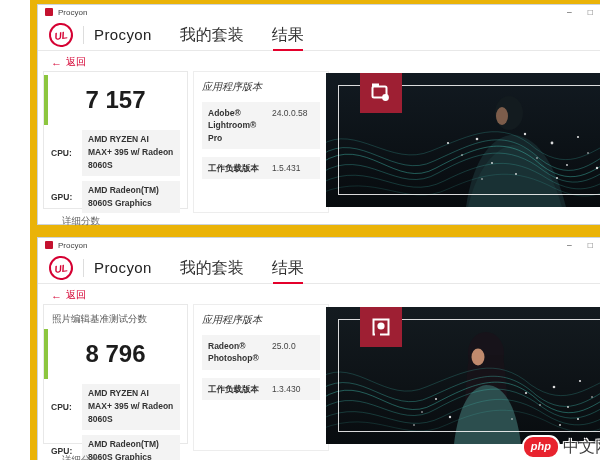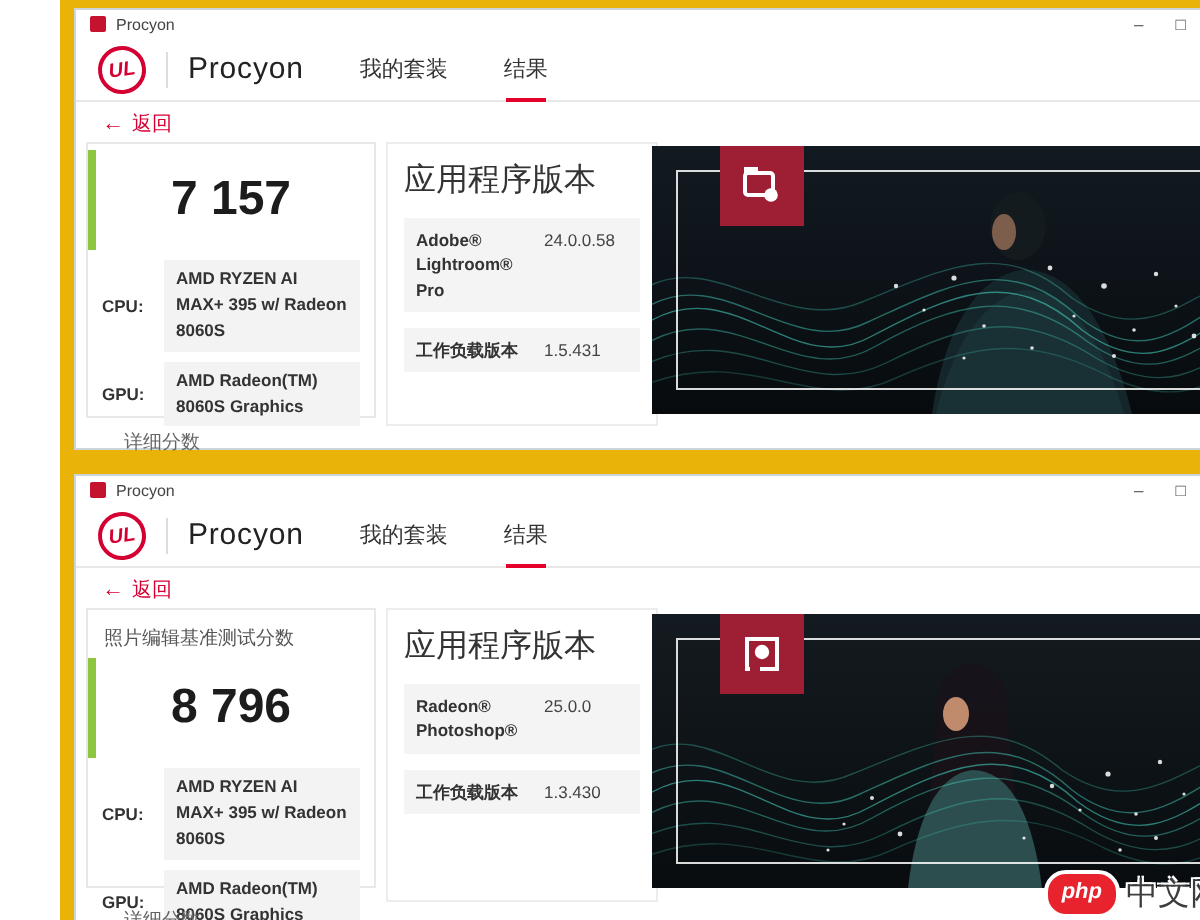--- a/index.html
+++ b/index.html
@@ -18,21 +18,21 @@
   .tb-controls { margin-left:auto; display:flex; gap:16px; padding-right:4px; }
   .tb-btn { font-size:8.5px; color:#555; line-height:14px; cursor:default; }
 
   .appheader { height:32px; display:flex; align-items:center; padding:0 11px;
     border-bottom:1px solid #e8e8e8; }
   .ul-logo { width:24px; height:24px; border:2.5px solid #d50032; border-radius:50%;
     color:#d50032; display:flex; align-items:center; justify-content:center;
     font-weight:bold; font-style:italic; font-size:10px; transform:rotate(-8deg); flex:0 0 auto; }
   .hdr-divider { width:1px; height:18px; background:#ddd; margin:0 10px; }
   .brand { font-size:15px; color:#222; letter-spacing:.4px; font-weight:500; margin-right:28px; }
-  .tab { font-size:11px; color:#333; margin-right:28px; position:relative;
+  .tab { font-size:16px; color:#333; margin-right:28px; position:relative;
     height:32px; line-height:32px; cursor:pointer;text-align:center; }
   .tab.active::after { content:""; position:absolute; left:1px; right:1px; bottom:0;
     height:2px; background:#e4002b; }
   .gear { margin-left:auto; font-size:13px; color:#555; cursor:pointer; }
 
   .back { position:absolute; left:13px; top:50px; color:#d50032; font-size:10px;
     display:flex; align-items:center; gap:4px; cursor:pointer; }
   .back-arrow { font-size:11px; }
 
   .score-card { position:absolute; left:5px; width:145px; border:1px solid #e8e8e8; background:#fff; }
@@ -44,21 +44,21 @@
   .score { text-align:center; font-size:24px; font-weight:700; color:#1c1c1c; line-height:50px; }
   .hw-row { display:flex; align-items:center; gap:5px; padding:0 7px; margin-top:5px; }
   .hw-label { font-size:8.5px; font-weight:bold; color:#333; width:26px; flex:0 0 auto; }
   .hw-chip { flex:1; background:#f3f3f3; font-size:8.5px; font-weight:bold; color:#333;
     padding:3px 6px; line-height:1.55; }
 
   .versions-card { position:absolute; left:155px; width:136px; background:#fff;
     border:1px solid #ededed; padding:8px; }
   #win1 .versions-card { top:66px; height:142px; }
   #win2 .versions-card { top:66px; height:147px; }
-  .vc-title { font-size:16px; color:#333; margin-bottom:8px; }
+  .vc-title { font-size:10px; color:#333; margin-bottom:8px;font-style:italic; }
   .v-row { background:#f4f4f4; display:flex; gap:4px; padding:5px 6px; margin-bottom:8px; }
   .v-name { width:60px; flex:0 0 auto; font-size:8.5px; font-weight:bold; color:#333; line-height:1.45; }
   .v-val { font-size:8.5px; color:#444; line-height:1.45; }
 
   .image-panel { position:absolute; left:288px; width:293px; background:#0b1116; overflow:hidden; }
   #win1 .image-panel { top:68px; height:134px; }
   #win2 .image-panel { top:69px; height:137px; }
   .image-panel svg.scene { position:absolute; left:0; top:0; width:100%; height:100%; }
   .frame { position:absolute; inset:12px; border:1px solid rgba(255,255,255,.85); }
   .badge { position:absolute; left:34px; top:0; width:42px; height:40px; background:#9e1f33;

